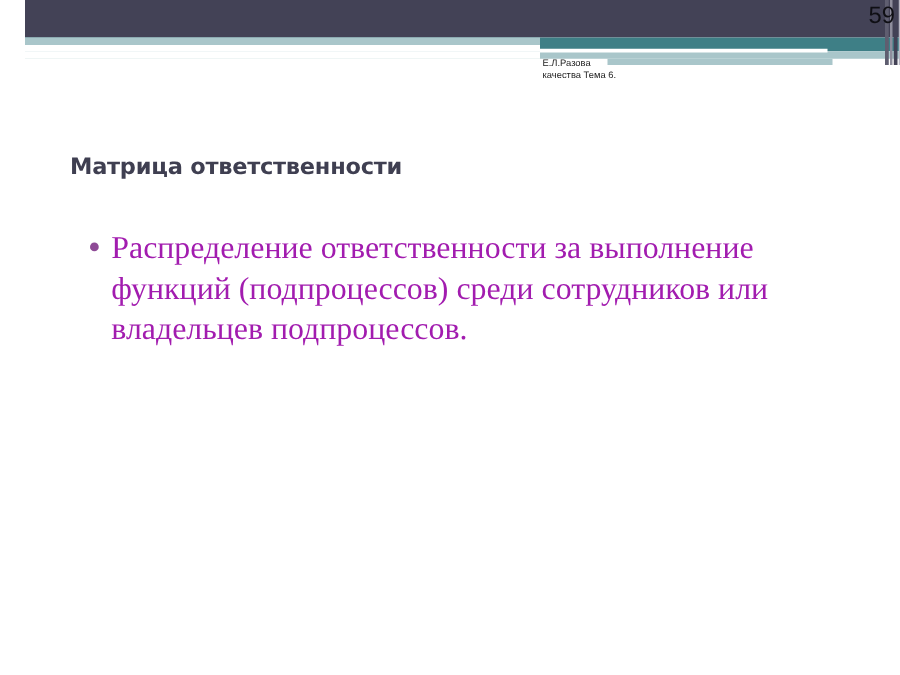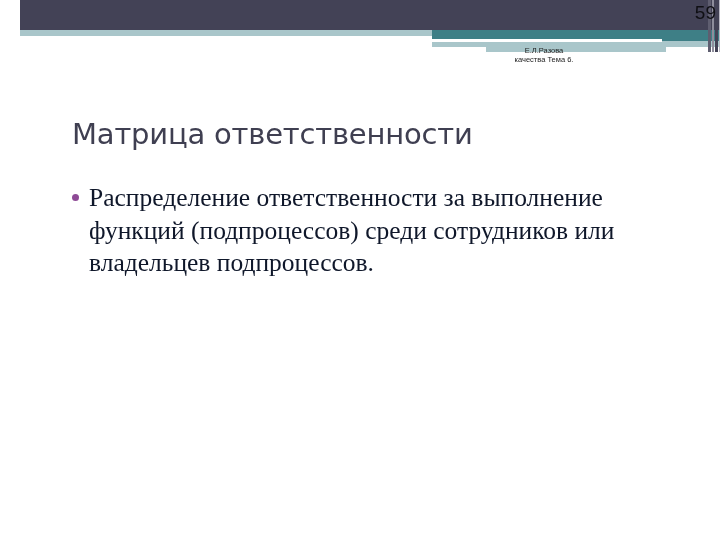--- a/index.html
+++ b/index.html
@@ -96,38 +96,37 @@
     letter-spacing: 0px;
     z-index: 5;
   }
 
   
   .hdr-caption {
     position: absolute;
     left: 414px;
     top: 46px;
     width: 220px;
-    text-align: center;
     font-family: "Liberation Sans", sans-serif;
     font-size: 7.5px;
     line-height: 9.4px;
     color: #1c1c1c;
     z-index: 6;
   }
   .hdr-caption div { white-space: nowrap; }
 
   
   .slide-title {
     position: absolute;
-    left: 52px;
+    left: 36px;
     top: 117px;
     width: 640px;
     font-family: "DejaVu Sans", sans-serif;
-    font-size: 29px;
-    font-weight: 400;
+    font-size: 18px;
+    font-weight: 700;
     color: #3f3f51;
     letter-spacing: -0.2px;
     line-height: 34px;
   }
 
   
   .body-block {
     position: absolute;
     left: 52px;
     top: 182px;
@@ -191,17 +190,17 @@
     <div>качества Тема 6.</div>
   </div>
 
   <div class="slide-title" style="color: rgb(63, 63, 81);">Матрица ответственности</div>
 
   <div class="body-block">
     <div class="bullet-row">
       <div class="bullet-dot">
           <span style="background: rgb(142, 74, 150);"></span>
         </div>
-      <div class="bullet-text" style="color: #0f172a;">Распределение ответственности за выполнение функций (подпроцессов) среди сотрудников или владельцев подпроцессов.</div>
+      <div class="bullet-text" style="color: #a21caf;">Распределение ответственности за выполнение функций (подпроцессов) среди сотрудников или владельцев подпроцессов.</div>
     </div>
   </div>
 
 </div>
 
 </body></html>

